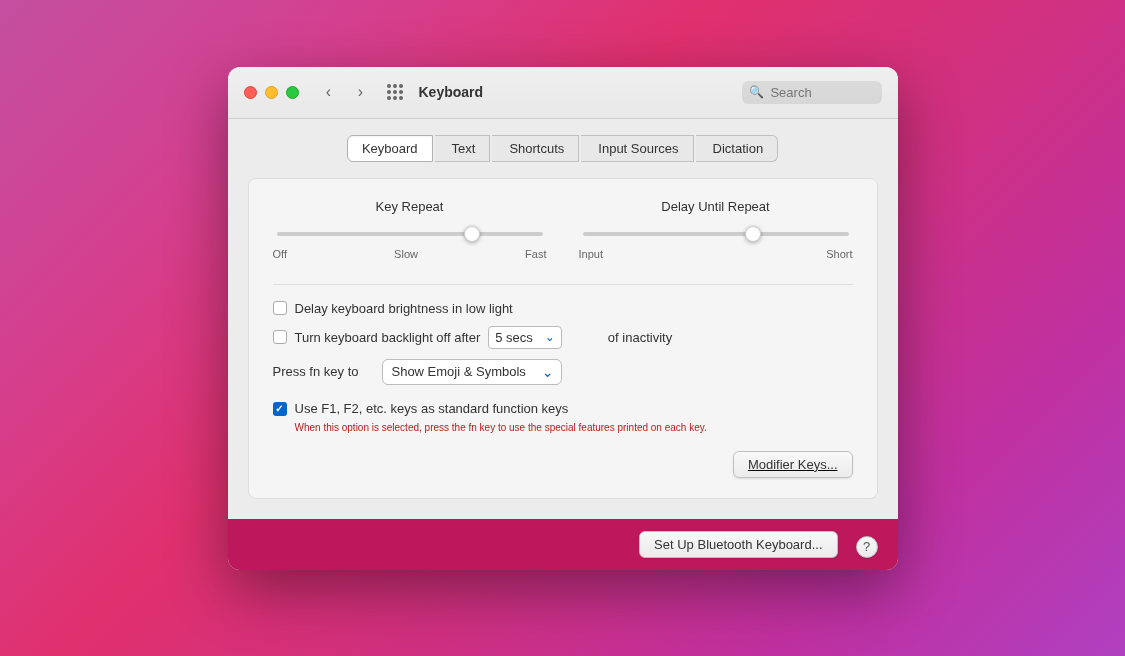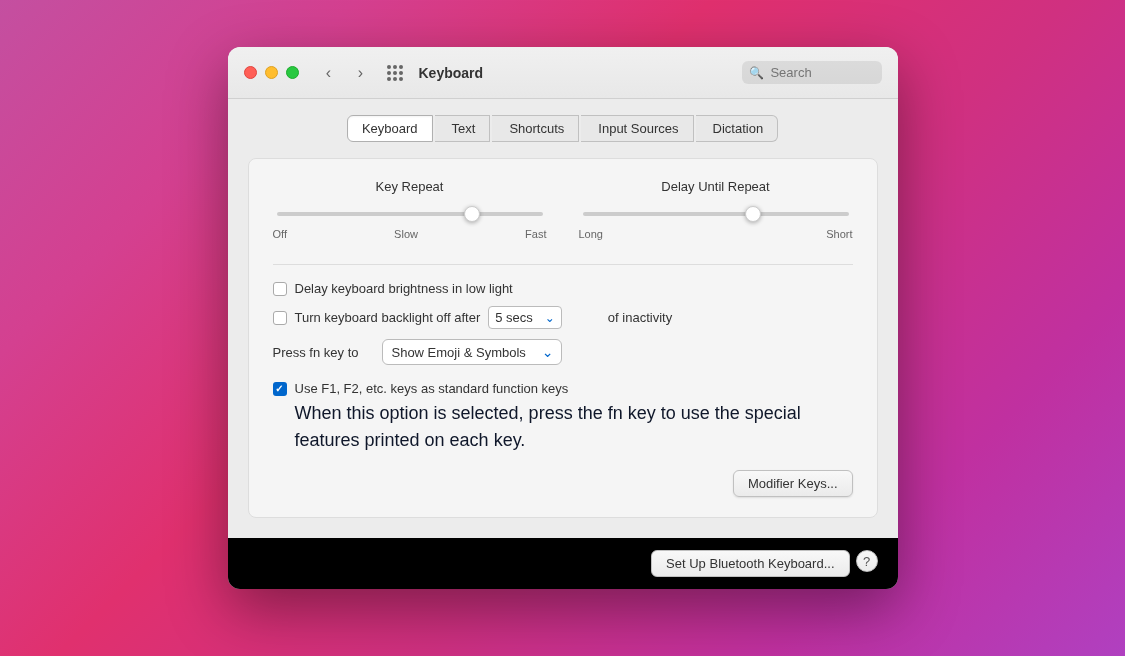--- a/index.html
+++ b/index.html
@@ -286,51 +286,52 @@
     }
 
     .checkmark {
       color: white;
       font-size: 10px;
       font-weight: bold;
       line-height: 1;
     }
 
     .fn-description {
-      font-size: 18px;
-      color: #0f172a;
+      font-size: 10px;
+      color: #b91c1c;
       margin-left: 22px;
       margin-bottom: 6px;
       line-height: 1.5;
     }
 
     .bottom-row {
       display: flex;
       justify-content: flex-end;
       margin-top: 16px;
+      text-decoration: underline;
     }
 
     .modifier-btn {
       background: linear-gradient(180deg, #f8f8f8 0%, #ebebeb 100%);
       border: 1px solid #c0c0c0;
       border-radius: 6px;
       padding: 5px 14px;
       font-size: 13px;
       color: #333;
       cursor: pointer;
       box-shadow: 0 1px 2px rgba(0,0,0,0.1);
     }
 
     .window-footer {
       padding: 12px 20px;
       display: flex;
       justify-content: flex-end;
-      align-items: flex-start;
-      gap: 6px;
-      background: #000000;
+      align-items: flex-end;
+      gap: 18px;
+      background: #be185d;
     }
 
     .setup-bluetooth-btn {
       background: linear-gradient(180deg, #f8f8f8 0%, #ebebeb 100%);
       border: 1px solid #c0c0c0;
       border-radius: 6px;
       padding: 5px 14px;
       font-size: 13px;
       color: #333;
       cursor: pointer;
@@ -436,21 +437,21 @@
             <span>Fast</span>
           </div>
         </div>
 
         <div class="slider-group">
           <div class="slider-label">Delay Until Repeat</div>
           <div class="slider-wrapper">
             <input type="range" min="0" max="100" value="65" style="">
           </div>
           <div class="slider-sublabels">
-            <span>Long</span>
+            <span>Input</span>
             <span>Short</span>
           </div>
         </div>
       </div>
 
       <hr class="divider">
 
       <div class="checkbox-row">
         <div class="checkbox"></div>
         <span class="checkbox-label">Delay keyboard brightness in low light</span>

